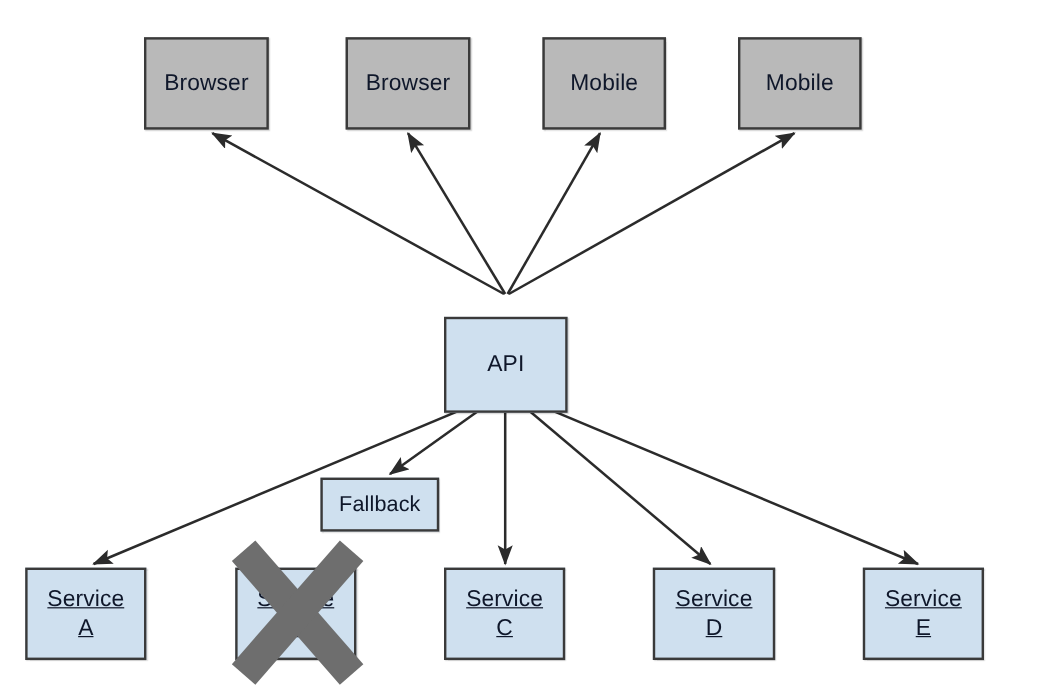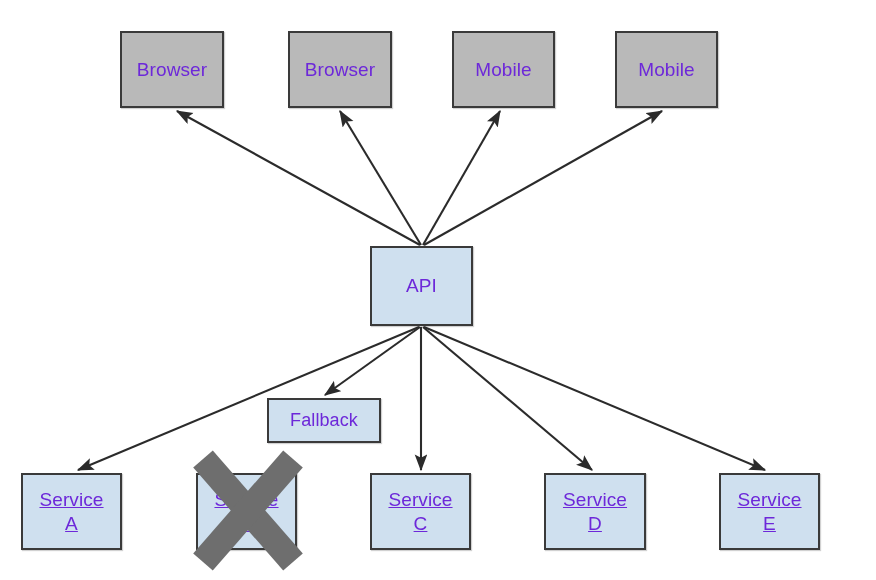--- a/index.html
+++ b/index.html
@@ -23,21 +23,21 @@
     height: 580px;
   }
   .node {
     position: absolute;
     box-sizing: border-box;
     border: 2.5px solid #3a3a3a;
     display: flex;
     align-items: center;
     justify-content: center;
     text-align: center;
-    color: #6d28d9;
+    color: #0f172a;
     font-size: 19px;
     line-height: 1.22;
     letter-spacing: 0.1px;
     box-shadow: 1px 1px 1px rgba(0,0,0,0.18);
   }
   .node.client {
     background: #b9b9b9;
   }
   .node.service {
     background: #cfe0ef;
@@ -97,25 +97,25 @@
   <div class="node client" style="left:288px; top:31px; width:104px; height:77px;">
     <span class="node-label">Browser</span>
   </div>
   <div class="node client" style="left:452px; top:31px; width:103px; height:77px;">
     <span class="node-label">Mobile</span>
   </div>
   <div class="node client" style="left:615px; top:31px; width:103px; height:77px;">
     <span class="node-label">Mobile</span>
   </div>
 
-  <div class="node api" style="left:370px; top:246px; width:103px; height:80px;">
+  <div class="node api" style="left:370px; top:264px; width:103px; height:80px;">
     <span class="node-label">API</span>
   </div>
 
-  <div class="node fallback" style="left:267px; top:398px; width:114px; height:45px;">
+  <div class="node fallback" style="left:267px; top:398px; width:99px; height:45px;">
     <span class="node-label">Fallback</span>
   </div>
 
   <div class="node service" style="left:21px; top:473px; width:101px; height:77px;">
     <span class="node-label">Service
 A</span>
   </div>
   <div class="node service" style="left:196px; top:473px; width:101px; height:77px;">
     <span class="node-label">Service
 B</span>

